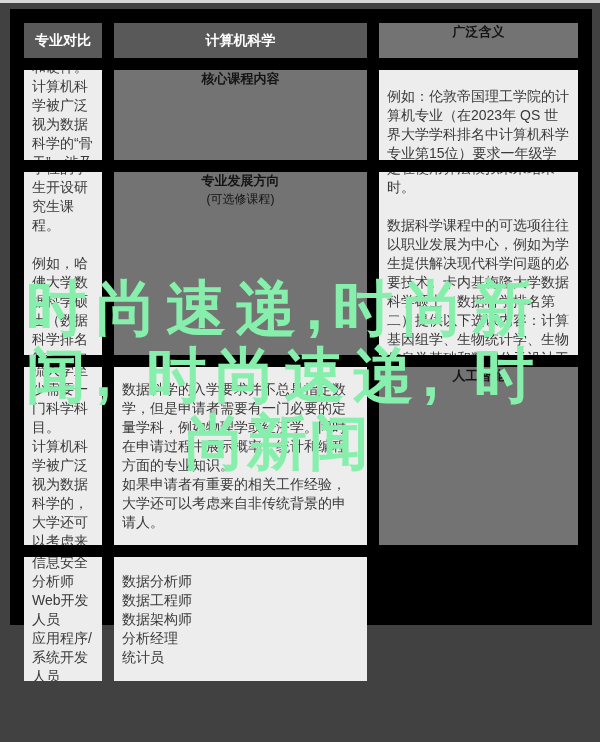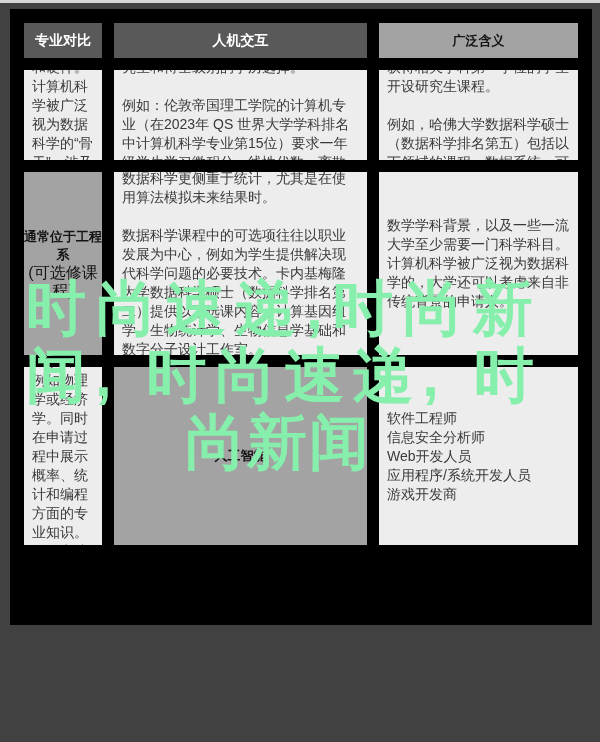--- a/index.html
+++ b/index.html
@@ -16,25 +16,25 @@
     grid-template-columns:78px 253px 1fr;
     grid-template-rows:35px 90px 183px 178px 124px 1fr;
     gap:12px;
   }
   .cell{box-sizing:border-box;overflow:hidden;}
   .h{
     background:#595959;color:#ffffff;font-weight:bold;font-size:14px;
     display:flex;align-items:center;justify-content:center;
   }
   .lab{
-    background:#a3a3a3;color:#141414;font-weight:bold;font-size:13px;
-    display:flex;flex-direction:column;align-items:center;justify-content:center;
+    background:#737373;color:#141414;font-weight:bold;font-size:13px;
+    display:flex;flex-direction:column;align-items:center;
     text-align:center;line-height:18px;
   }
-  .lab .sub{font-weight:normal;font-size:16px;}
+  .lab .sub{font-weight:normal;font-size:12px;}
   .c{
     background:#ededed;color:#3a3a3a;font-size:14px;line-height:19px;
     padding:5px 8px;display:flex;align-items:center;
   }
   .c .txt{white-space:pre-line;}
   .wm{
     position:absolute;color:#86efac;font-weight:800;font-size:60px;
     line-height:62px;white-space:nowrap;z-index:10;
     font-family:"Liberation Sans","DejaVu Sans",sans-serif;
   }
@@ -46,43 +46,46 @@
 <body>
 
 <div class="top-edge"></div>
 
 <div class="tbl">
 
   <div class="cell h">
       <span>专业对比</span>
     </div>
   <div class="cell h">
-      <span>人机交互</span>
+      <span>计算机科学</span>
     </div>
 
   <div class="cell lab">
       <span>广泛含义</span>
     </div>
   <div class="cell c">
       <div class="txt">计算机科学是对计算机的整体研究，包括其设计、体系结构、软件、算法和硬件。计算机科学被广泛视为数据科学的“骨干”，涉及高效地构建和使用计算机，并试图了解软件和编程语言的工作原理。</div>
     </div>
 
+  <div class="cell lab">
+      <span>核心课程内容</span>
+    </div>
   <div class="cell c">
       <div class="txt">就学术差异而言，计算机科学是传统学位，通常位于工程系。根据同学选择就读的大学来说，通常有本科、研究生和博士级别的学历选择。
 
 例如：伦敦帝国理工学院的计算机专业（在2023年 QS 世界大学学科排名中计算机科学专业第15位）要求一年级学生学习微积分、线性代数、离散数学等课程，还包括编程和数理逻辑以及计算机系统、统计学等课程还有数据科学入门课程。</div>
     </div>
   <div class="cell c">
       <div class="txt">数据科学是高等教育中相对较新的学科，可能位于工程或数学系。大多数课程都是为已经获得相关学科第一学位的学生开设研究生课程。
 
 例如，哈佛大学数据科学硕士（数据科学排名第五）包括以下领域的课程：数据系统、可视化、统计机器学习、人工智能、线性模型以及时间序列和预测。</div>
     </div>
 
   <div class="cell lab">
-    <span>通常位于工程系</span>
+    <span>专业发展方向</span>
     <span class="sub">(可选修课程)</span>
   </div>
   <div class="cell c">
       <div class="txt">数据科学更侧重于统计，尤其是在使用算法模拟未来结果时。
 
 数据科学课程中的可选项往往以职业发展为中心，例如为学生提供解决现代科学问题的必要技术。卡内基梅隆大学数据科学硕士（数据科学排名第二）提供以下选课内容：计算基因组学、生物统计学、生物信息学基础和数字分子设计工作室。</div>
     </div>
 
   <div class="cell c">
       <div class="txt">数学学科背景，以及一些一流大学至少需要一门科学科目。
@@ -96,17 +99,24 @@
   <div class="cell lab">
       <span>人工智能</span>
     </div>
   <div class="cell c">
       <div class="txt">软件工程师
 信息安全分析师
 Web开发人员
 应用程序/系统开发人员
 游戏开发商</div>
     </div>
+  <div class="cell c">
+      <div class="txt">数据分析师
+数据工程师
+数据架构师
+分析经理
+统计员</div>
+    </div>
 </div>
 
 <div class="wm wm-1">时尚速递,时尚新</div>
 <div class="wm wm-2">闻, 时尚速递, 时</div>
 <div class="wm wm-3">尚新闻</div>
 
 </body></html>

